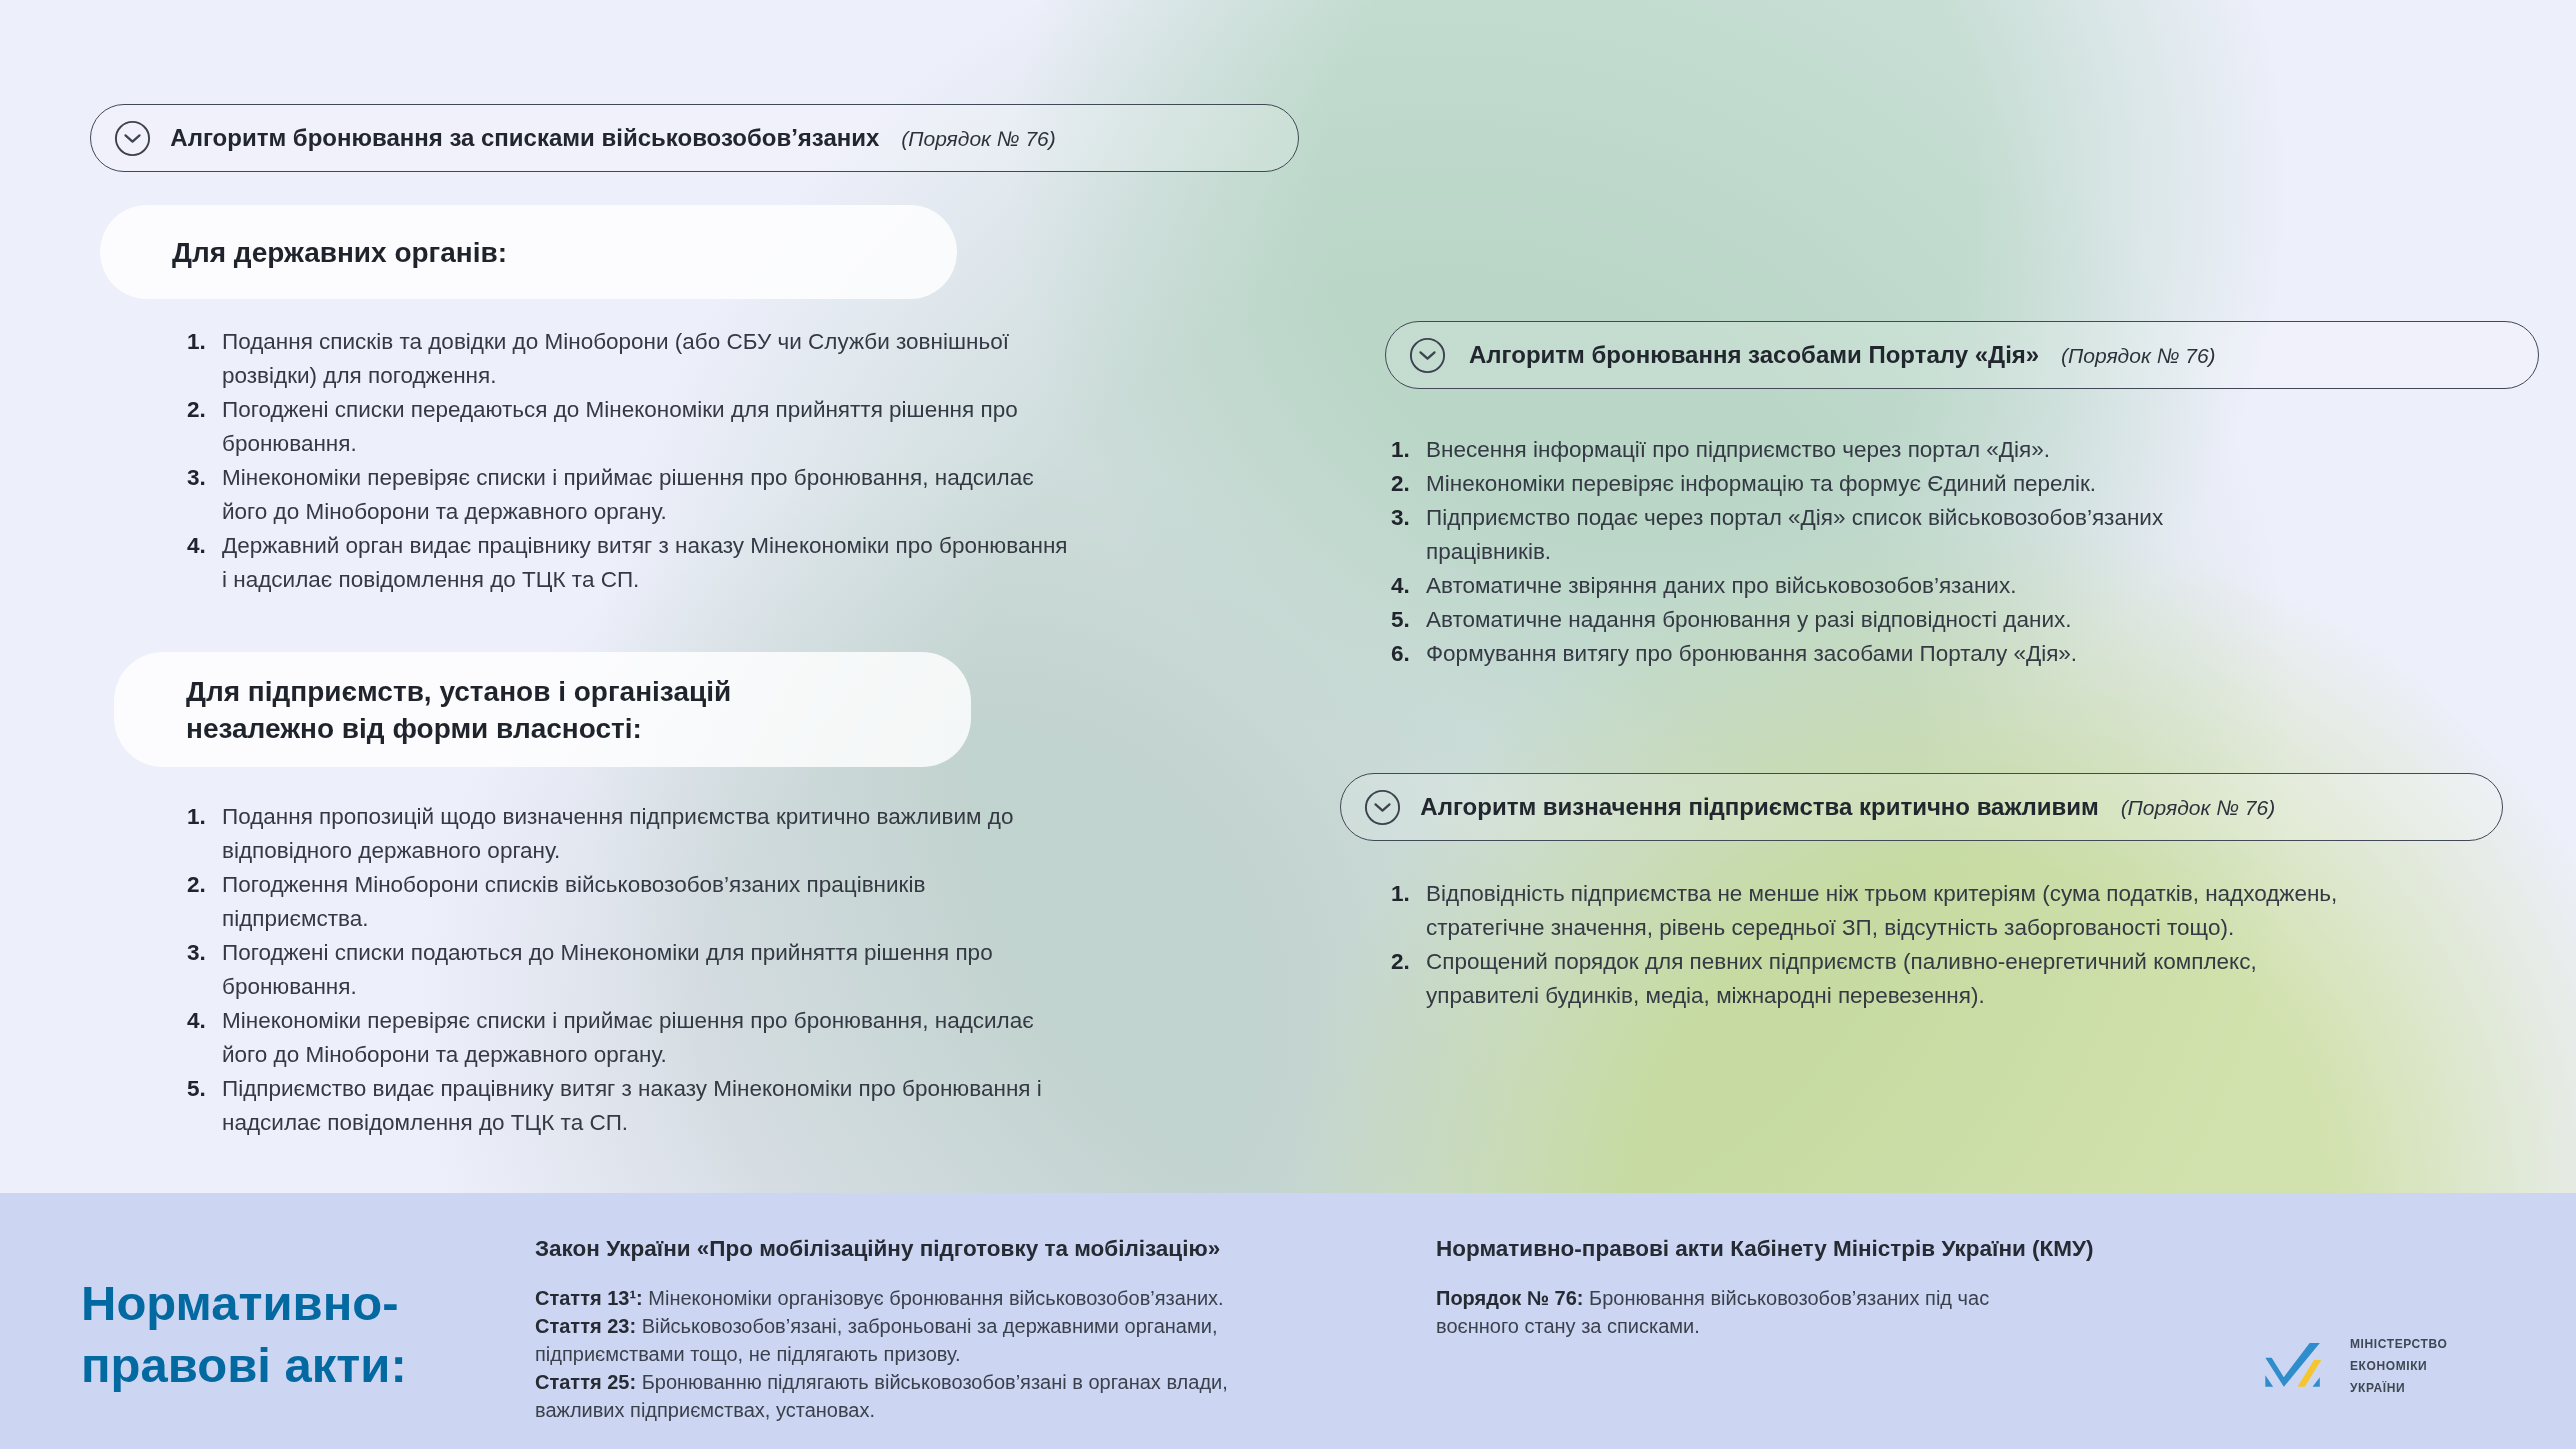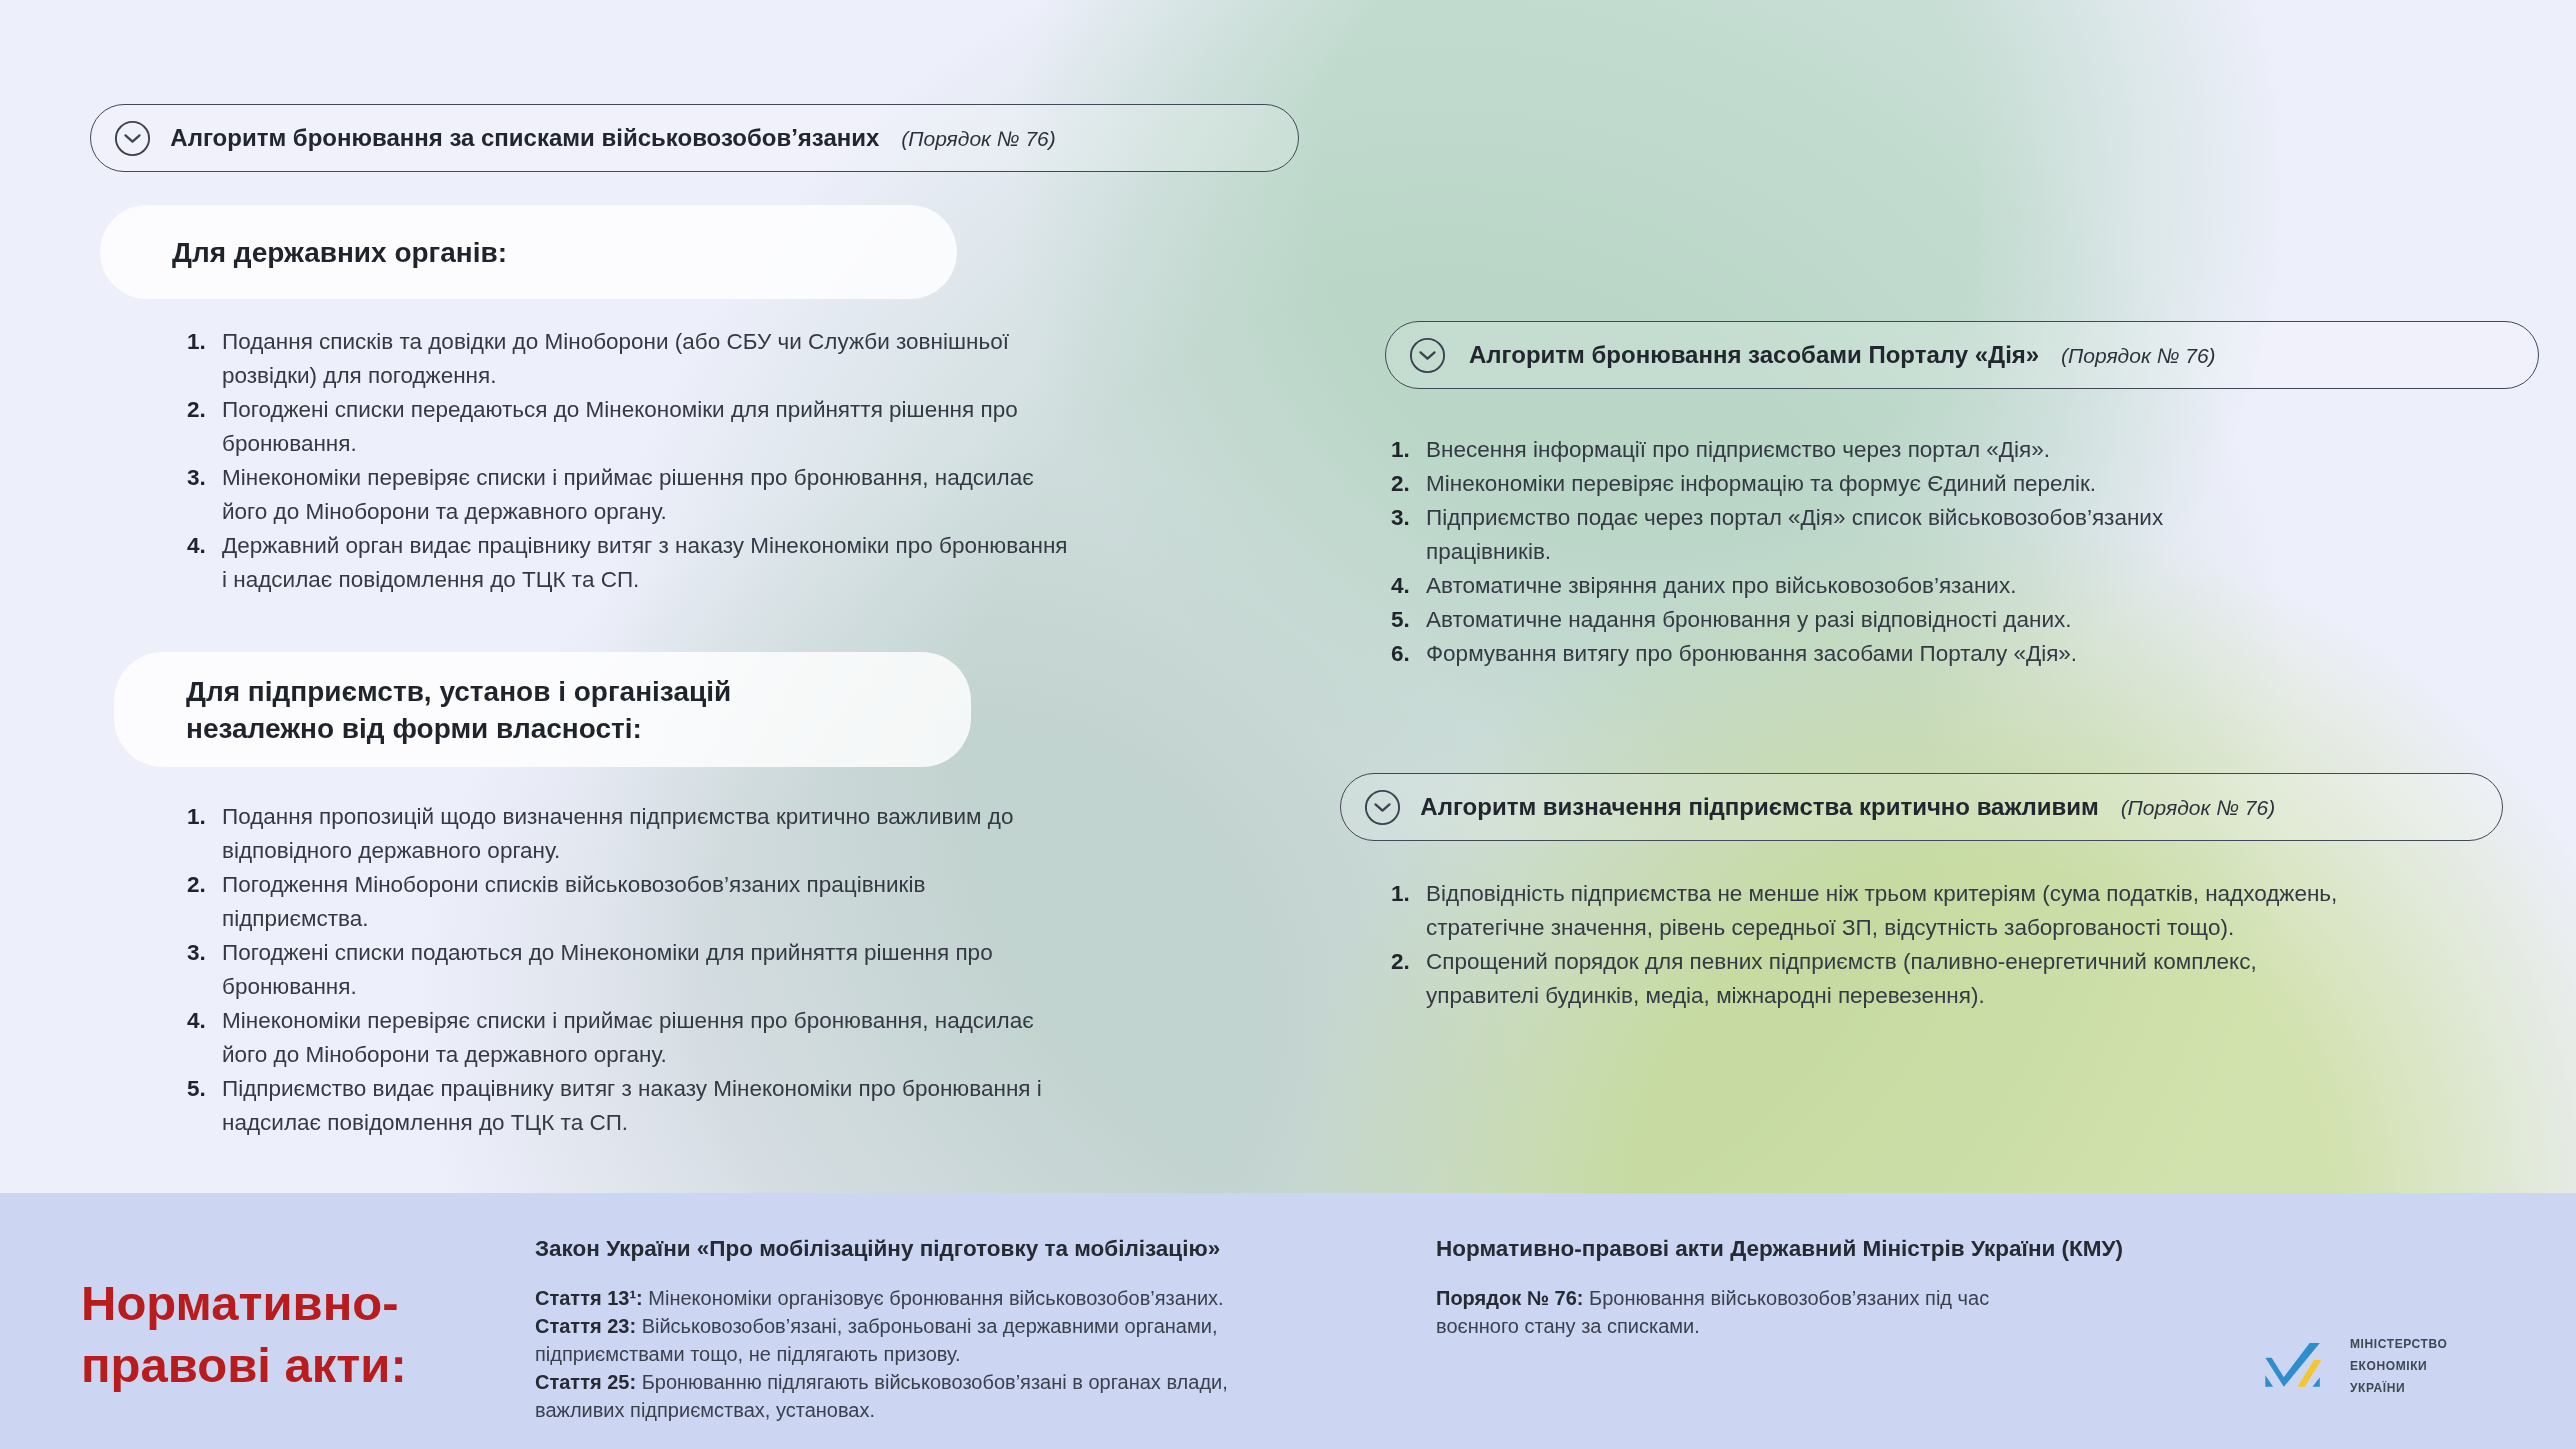--- a/index.html
+++ b/index.html
@@ -32,21 +32,21 @@
     padding-left:72px;box-sizing:border-box;
   }
   .lpill .lline{font-weight:bold;font-size:28px;line-height:37px;color:#1f242c;white-space:nowrap;}
   
   .steps{font-size:22.5px;line-height:34px;color:#343944;}
   .steps .row{display:flex;}
   .steps .num{flex:none;width:35px;font-weight:bold;color:#20242c;}
   .steps .txt{flex:1;}
   
   .band{left:0;top:1193px;width:2576px;height:256px;background:#ccd6f3;}
-  .f-title{font-weight:bold;font-size:49px;line-height:62px;color:#b91c1c;}
+  .f-title{font-weight:bold;font-size:49px;line-height:62px;color:#0369a1;}
   .f-head{font-weight:bold;font-size:22.5px;color:#262b33;margin-bottom:22px;white-space:nowrap;}
   .f-body{font-size:20px;line-height:28px;color:#3b414c;}
   .f-body .lead{font-weight:bold;color:#262b33;}
   
   .logo{display:flex;align-items:flex-start;gap:18px;}
   .logo-text{font-weight:bold;font-size:12px;line-height:22px;letter-spacing:0.6px;color:#3f4752;}
 </style>
 </head>
 <body>
 
@@ -178,21 +178,21 @@
     <div class="abs" style="left:535px;top:43px;width:850px;">
       <div class="f-head">Закон України «Про мобілізаційну підготовку та мобілізацію»</div>
       <div class="f-body" style="max-width:760px;">
           <div class="row"><span class="lead">Стаття 13¹: </span><span>Мінекономіки організовує бронювання військовозобов’язаних.</span></div>
           <div class="row"><span class="lead">Стаття 23: </span><span>Військовозобов’язані, заброньовані за державними органами, підприємствами тощо, не підлягають призову.</span></div>
           <div class="row"><span class="lead">Стаття 25: </span><span>Бронюванню підлягають військовозобов’язані в органах влади, важливих підприємствах, установах.</span></div>
         </div>
     </div>
 
     <div class="abs" style="left:1436px;top:43px;width:657px;">
-      <div class="f-head">Нормативно-правові акти Державний Міністрів України (КМУ)</div>
+      <div class="f-head">Нормативно-правові акти Кабінету Міністрів України (КМУ)</div>
       <div class="f-body" style="max-width:573px;">
           <div class="row"><span class="lead">Порядок № 76: </span><span>Бронювання військовозобов’язаних під час воєнного стану за списками.</span></div>
         </div>
     </div>
 
     <div class="abs logo" style="left:2259px;top:140px;">
       <svg width="73" height="61" viewBox="0 0 150 112">
         <polygon points="13,44 26,44 51,84 104,14 125,14 51,104" fill="#2f8dcb"></polygon>
         <polygon points="13,80 29,104 13,104" fill="#2f8dcb"></polygon>
         <polygon points="79,104 94,104 128,49 113,49" fill="#f5c52e"></polygon>

